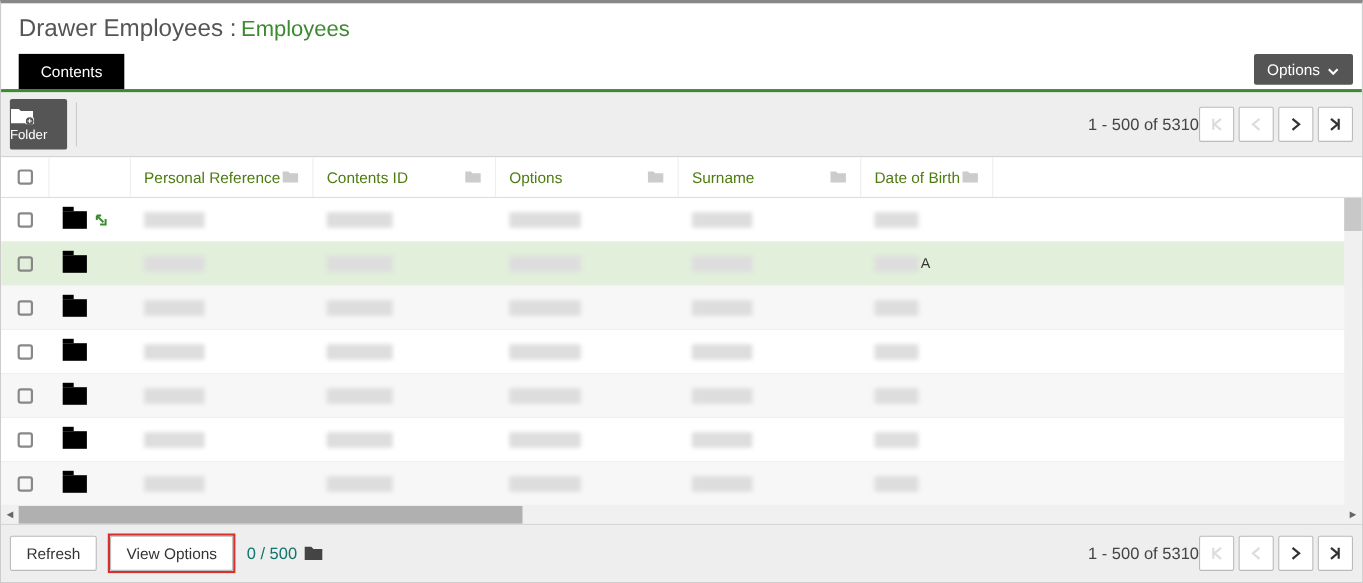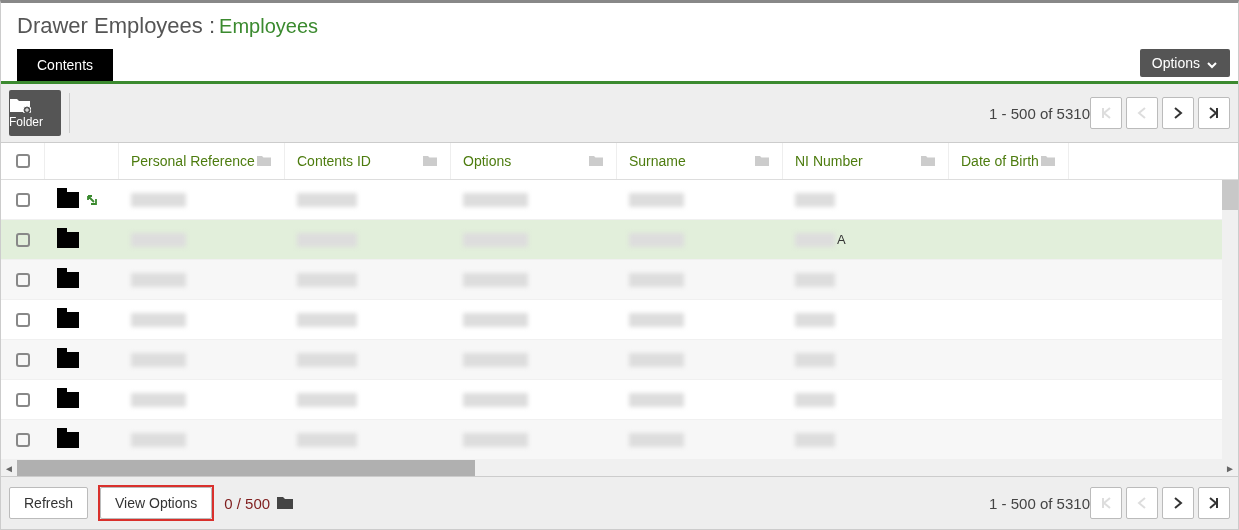--- a/index.html
+++ b/index.html
@@ -46,21 +46,21 @@
 .vscroll .thumb { background: #c8c8c8; width: 100%; height: 30px; }
 .hscroll { height: 16px; background: #f0f0f0; position: relative; }
 .hscroll .track { position: absolute; left: 16px; right: 16px; top: 0; bottom: 0; }
 .hscroll .thumb { background: #b0b0b0; height: 100%; width: 38%; }
 .hscroll .arrow { position: absolute; top: 0; width: 16px; height: 16px; display: flex; align-items: center; justify-content: center; color: #666; font-size: 10px; }
 .hscroll .arrow.left { left: 0; } .hscroll .arrow.right { right: 0; }
 .footer { background: #eee; border-top: 1px solid #ccc; display: flex; align-items: center; justify-content: space-between; padding: 8px; }
 .footer-left { display: flex; align-items: center; gap: 10px; }
 .btn { border: 1px solid #bbb; background: #fff; padding: 7px 14px; font-size: 14px; cursor: pointer; border-radius: 2px; }
 .highlight-box { border: 2px solid #d9302c; padding: 0; }
-.sel-count { font-size: 15px; color: #7f1d1d; display: flex; align-items: center; gap: 6px; }
+.sel-count { font-size: 15px; color: #0f766e; display: flex; align-items: center; gap: 6px; }
 .suffix { font-size: 13px; color: #333; margin-left: 2px; }
 svg { display: block; }
 </style>
 </head>
 <body>
 
 <div class="container">
 
   <div class="header">
     <span class="header-label">Drawer Employees :</span>
@@ -145,28 +145,20 @@
       <div class="th col-fn">
           <span>Options</span>
           <span class="col-icon">
             <svg width="16" height="12" viewBox="0 0 16 12">
               <path d="M1 1 h5 l1.5 1.5 H15 v8.5 H1 z" fill="#ccc"></path>
             </svg>
           </span>
         </div>
       <div class="th col-sn">
           <span>Surname</span>
-          <span class="col-icon">
-            <svg width="16" height="12" viewBox="0 0 16 12">
-              <path d="M1 1 h5 l1.5 1.5 H15 v8.5 H1 z" fill="#ccc"></path>
-            </svg>
-          </span>
-        </div>
-      <div class="th col-ni">
-          <span>NI Number</span>
           <span class="col-icon">
             <svg width="16" height="12" viewBox="0 0 16 12">
               <path d="M1 1 h5 l1.5 1.5 H15 v8.5 H1 z" fill="#ccc"></path>
             </svg>
           </span>
         </div>
       <div class="th col-dob">
           <span>Date of Birth</span>
           <span class="col-icon">
             <svg width="16" height="12" viewBox="0 0 16 12">

